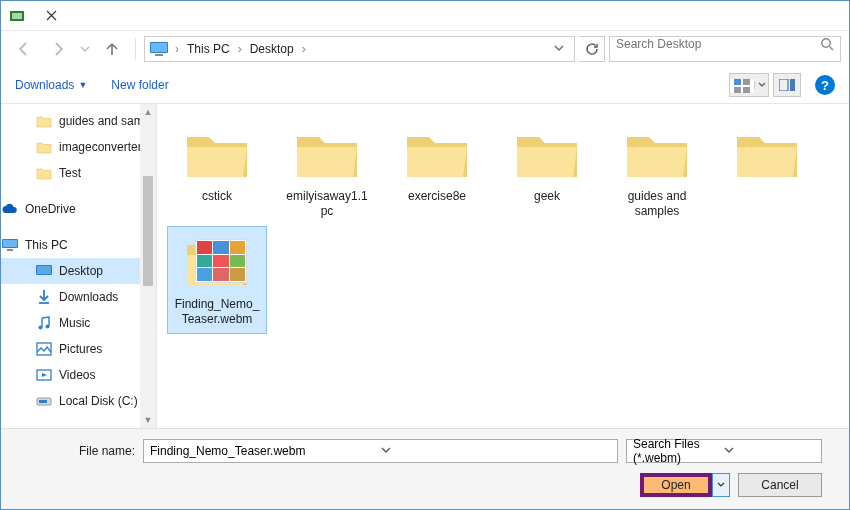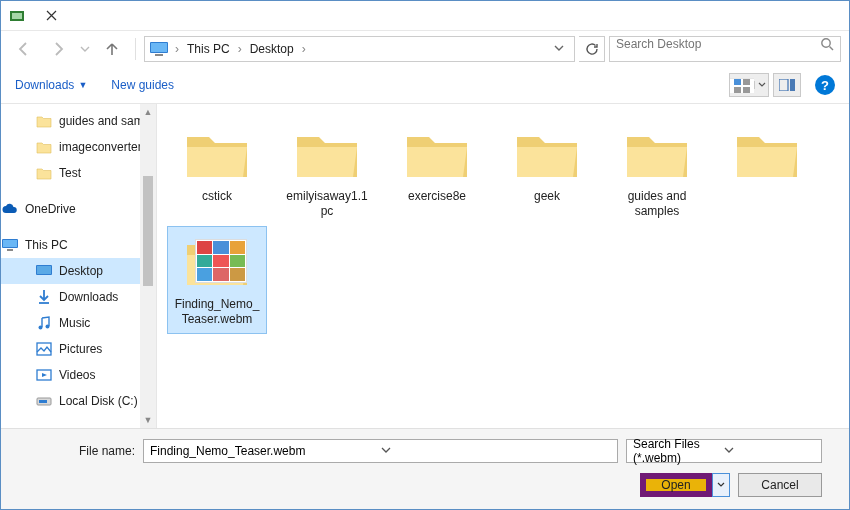--- a/index.html
+++ b/index.html
@@ -60,21 +60,21 @@
   .bottom { border-top:1px solid #e0e0e0; padding:10px 27px 12px 14px; background:#f5f5f5;}
   .row1 { display:flex; align-items:center; gap:8px; margin-bottom:10px;}
   .row1 .lbl { width:120px; text-align:right; color:#222;}
   .row1 .fname { flex:1; height:24px; border:1px solid #aaa; display:flex; align-items:center; padding:0 6px; background:#fff;}
   .row1 .fname span { flex:1;}
   .row1 .fname .dd { color:#555;}
   .row1 .filter { width:196px; height:24px; border:1px solid #aaa; display:flex; align-items:center; padding:0 6px; background:#fff;}
   .row1 .filter span { flex:1;}
   .row2 { display:flex; justify-content:flex-end; gap:8px;}
   .btn { height:24px; border:1px solid #999; background:#e9e9e9; min-width:84px; display:flex; align-items:center; justify-content:center; color:#222;}
-  .btn.open { background:#eab308; border:6px solid #701a75; min-width:72px;}
+  .btn.open { background:#fdba74; border:4px solid #701a75; min-width:72px;}
   .btn.opendd { min-width:18px; width:18px; border:1px solid #4a90d9; border-left:1px solid #4a90d9; background:#e8f0fb; display:flex; align-items:center; justify-content:center;}
   .btngroup { display:flex;}
 </style>
 </head>
 <body>
 
 <div class="titlebar">
   <span class="app-icon">
     <svg width="16" height="16" viewBox="0 0 16 16">
         <rect x="1" y="3" width="14" height="10" fill="#2e7d32"></rect>
@@ -145,21 +145,21 @@
     </span>
   </div>
 </div>
 
 <div class="toolbar">
   <span class="tlink">
     <span>Downloads</span>
     <span class="dd">▼</span>
   </span>
   <span class="gap"></span>
-  <span class="tlink">New guides</span>
+  <span class="tlink">New folder</span>
   <span class="flex"></span>
   <div class="vbtn split">
     <span class="main">
       <svg width="16" height="14" viewBox="0 0 16 14">
           <rect x="0" y="0" width="7" height="6" fill="#4a90d9"></rect>
           <rect x="9" y="0" width="7" height="6" fill="#999"></rect>
           <rect x="0" y="8" width="7" height="6" fill="#999"></rect>
           <rect x="9" y="8" width="7" height="6" fill="#999"></rect>
         </svg>
     </span>

